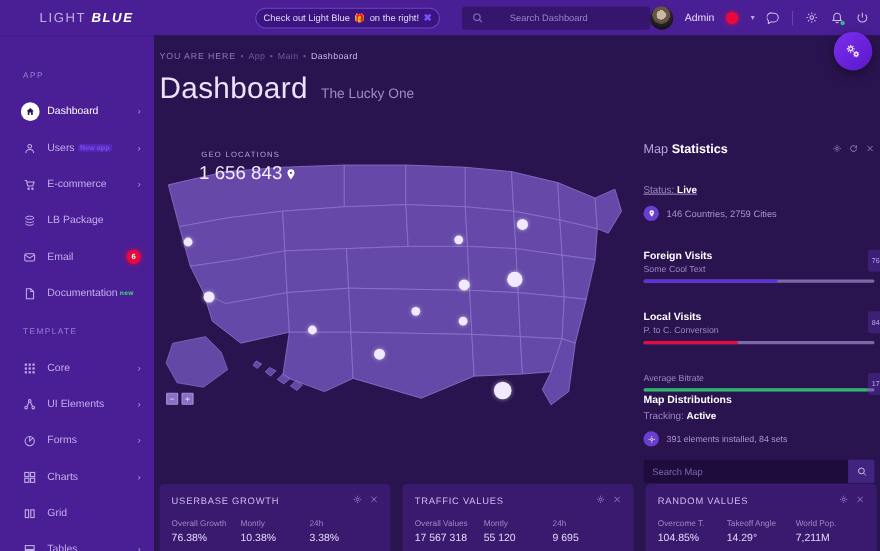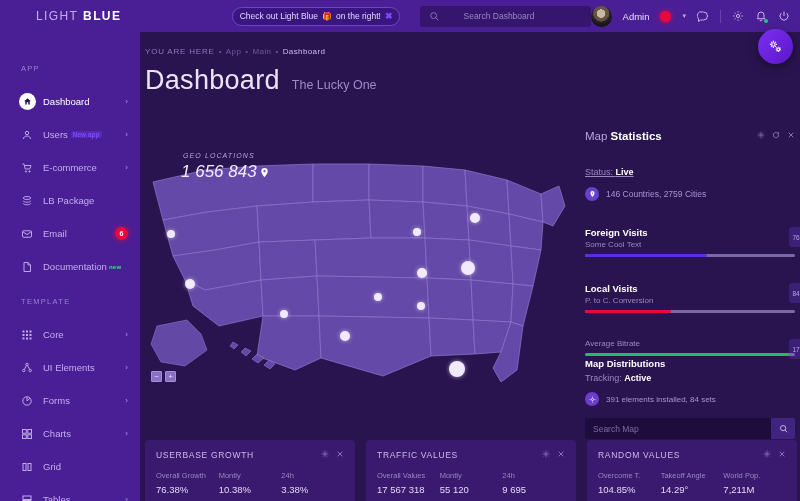--- a/index.html
+++ b/index.html
@@ -16,21 +16,21 @@
   #header {
     position: absolute; top: 0; left: 0; width: 800px; height: 32px;
     background: #4a1f96;
     display: flex; align-items: center;
     z-index: 40;
   }
   .brand {
     width: 140px; padding-left: 36px;
     font-size: 12px; letter-spacing: 1.4px; color: #d9c9f5;
   }
-  .brand b { color: #ffffff; font-weight: 700; }
+  .brand b { color: #ffffff; font-weight: 700; font-style: italic; }
   .brand .light { font-weight: 300; opacity: .85; }
 
   .promo {
     margin-left: 98px;
     height: 19px;
     background: #3a1580;
     border: 1px solid #6e45c8;
     border-radius: 10px;
     display: flex; align-items: center; gap: 4px;
     padding: 0 7px;
@@ -123,21 +123,21 @@
   #breadcrumb .you { letter-spacing: .8px; }
   #breadcrumb .lnk { color: #6f5aa0; }
   #breadcrumb .cur { color: #cbb9ef; }
   #breadcrumb .sep { color: #6a5599; }
 
   #title-row { display: flex; align-items: baseline; gap: 12px; padding: 9px 0 0 5px; }
   #title-row .h1 { font-size: 27px; font-weight: 300; color: #ece3fb; letter-spacing: .3px; }
   #title-row .sub { font-size: 12.5px; font-weight: 400; color: #9e8ac8; }
 
   
-  #map-wrap { position: absolute; left: 5px; top: 98px; width: 430px; height: 262px; font-style: italic; }
+  #map-wrap { position: absolute; left: 5px; top: 84px; width: 430px; height: 262px; }
   #geo-label {
     position: absolute; left: 38px; top: 22px;
     font-size: 7px; letter-spacing: 1.1px; color: #b7a4dd;
   }
   #geo-value {
     position: absolute; left: 36px; top: 32px;
     font-size: 17px; font-weight: 300; color: #f3ecff;
     display: flex; align-items: center; gap: 2px;
   }
   #zoom-ctrls { position: absolute; left: 6px; bottom: 10px; display: flex; gap: 3px; }

